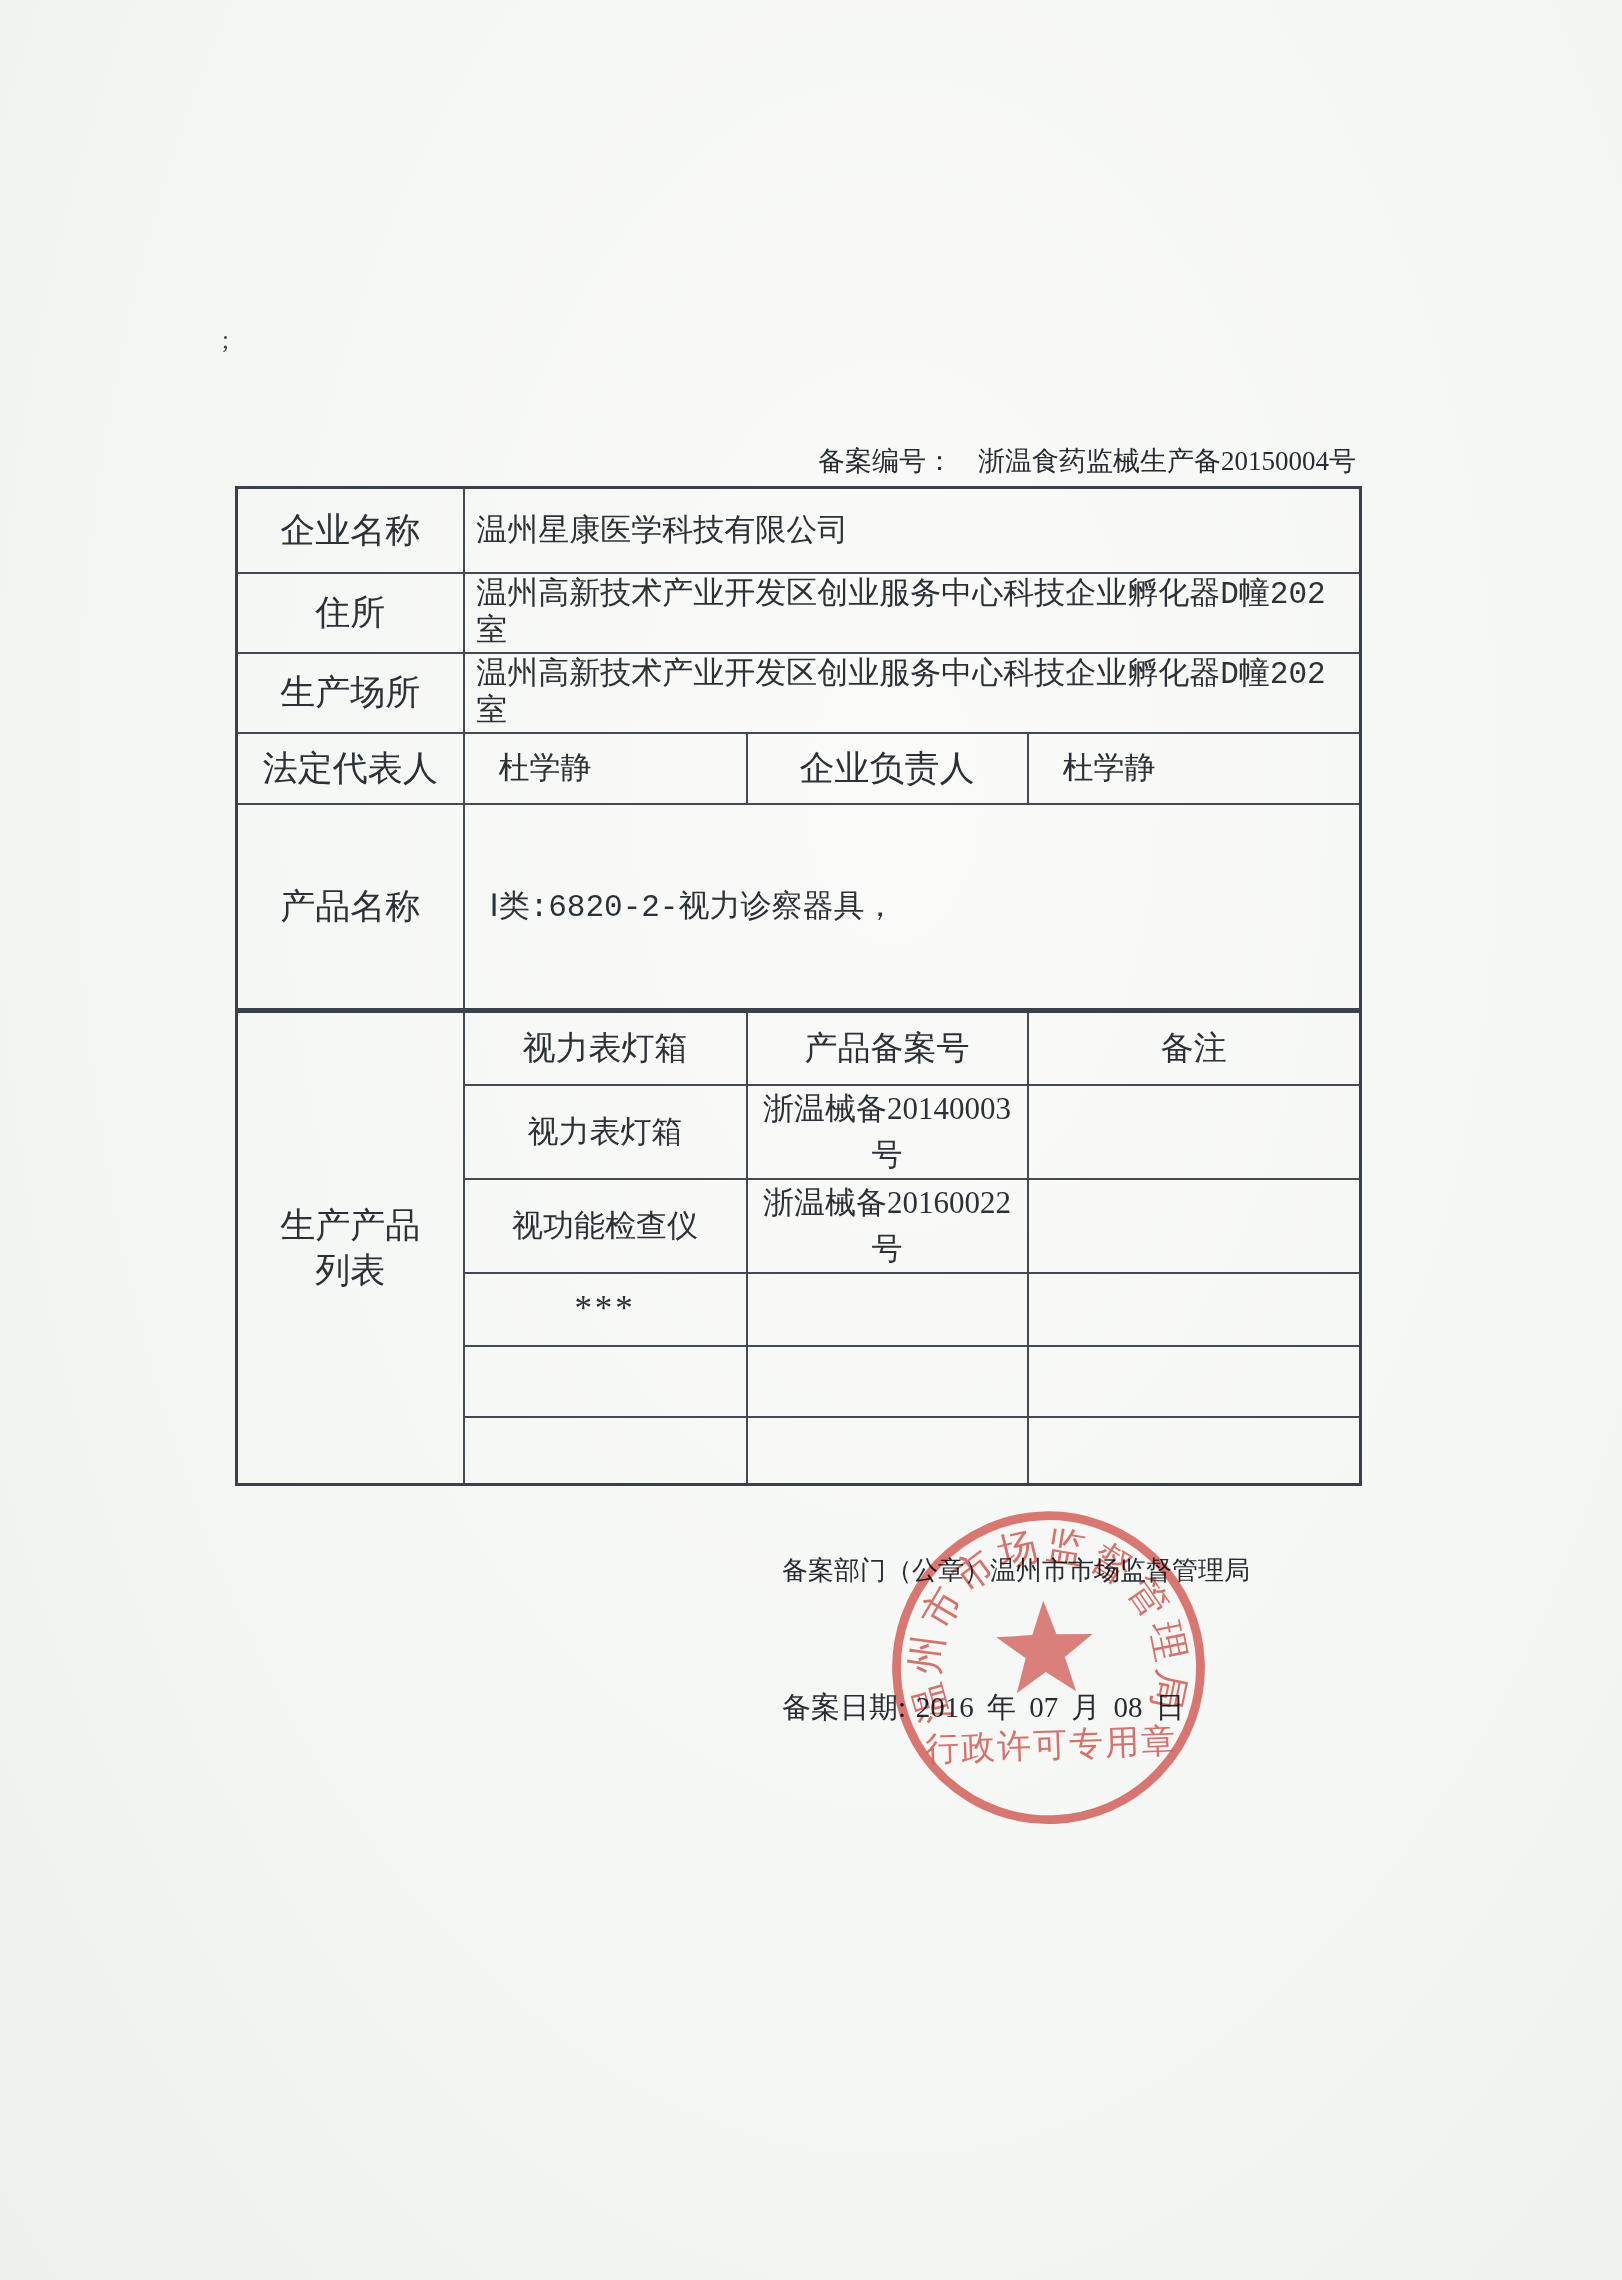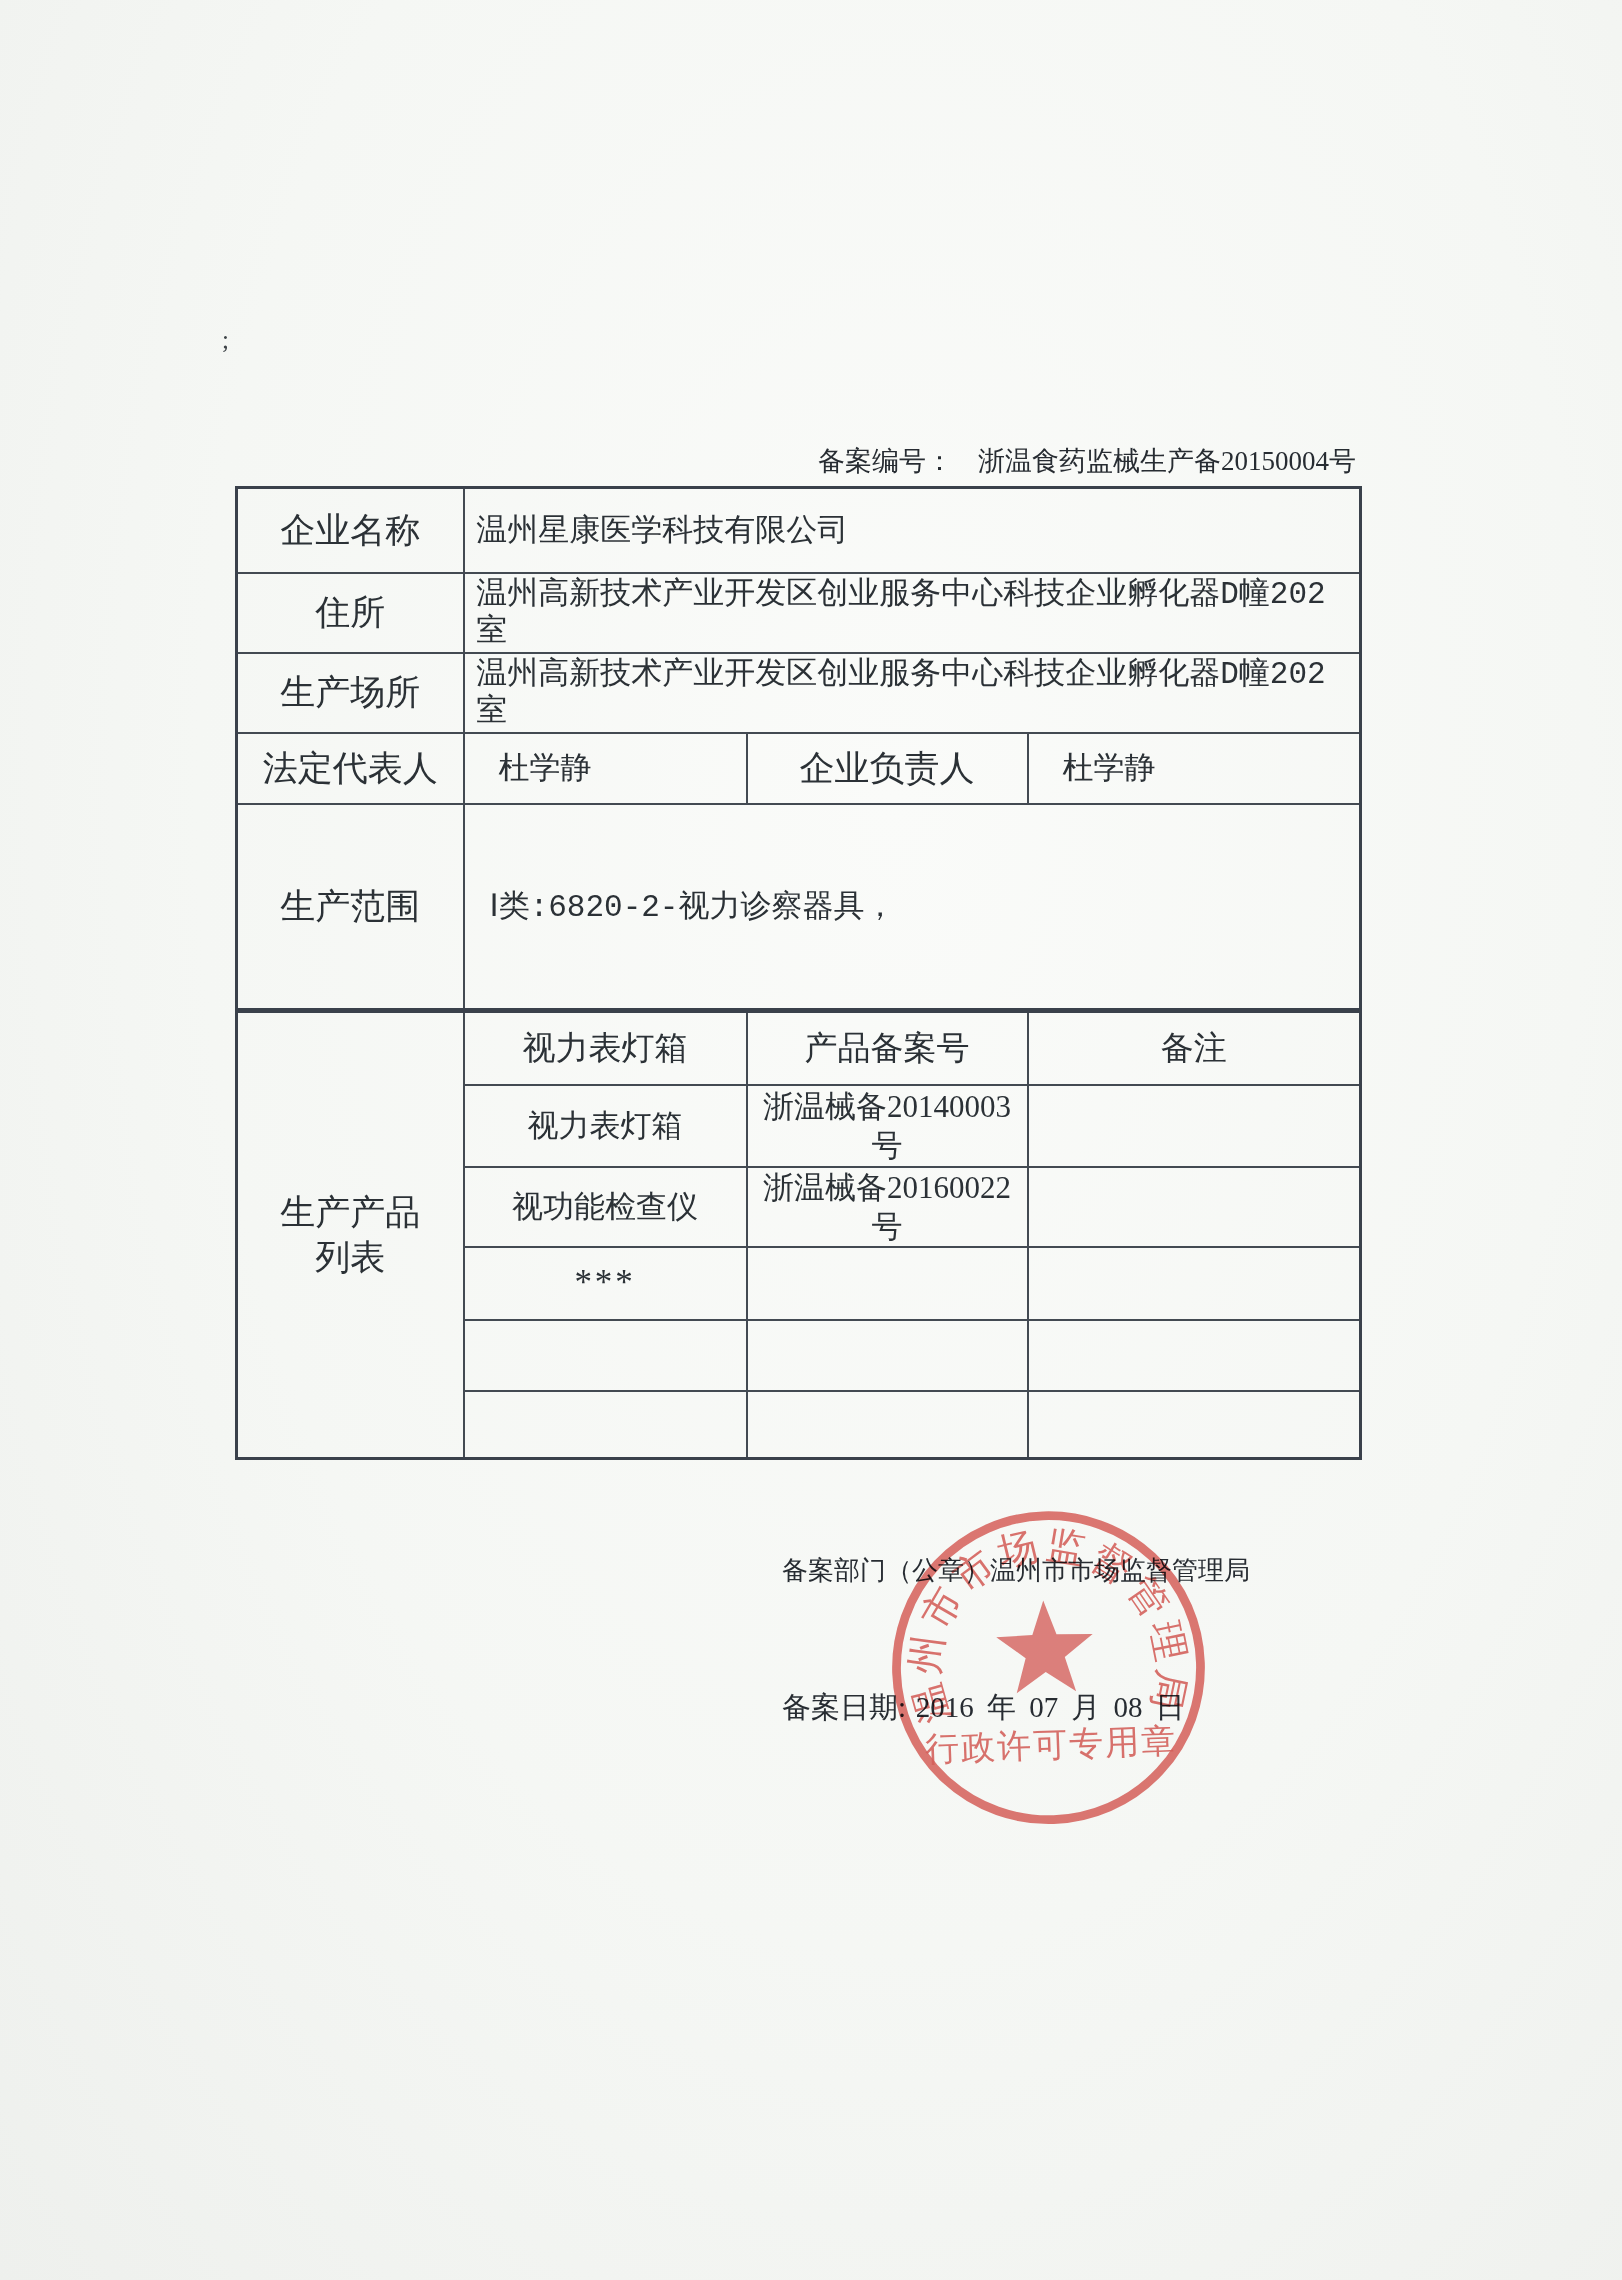--- a/index.html
+++ b/index.html
@@ -52,21 +52,21 @@
   tr.p4{height:71px}
   tr.p5{height:68px}
   tr.p0 td{border-top:5.9px solid #3a414b;}
   .lbl{text-align:center;font-size:35px;color:#2b3136;}
   .val{font-size:31px;padding:2px 11.7px;font-family:Liberation Mono, monospace;}
   .addr{line-height:37px;}
   .val-pad{padding-left:34px;}
   .range-val{padding-left:25px;font-size:31px;}
   .hdr{text-align:center;font-size:33px;}
   .name-cell{text-align:center;font-size:31px;}
-  .reg-cell{text-align:center;font-size:31px;line-height:39px;padding:0 9.8px;}
+  .reg-cell{text-align:center;font-size:31px;line-height:46px;padding:0 9.8px;}
   .note-cell{font-size:31px;}
   .stars{letter-spacing:2.9px;font-size:35px;}
   .sec-lbl span{display:inline-block;width:148px;line-height:45px;font-size:35px;}
   .footer-dept{
     position:absolute;left:782px;top:1553px;
     font-size:26px;color:#272c32;white-space:nowrap;
   }
   .footer-date{
     position:absolute;left:782px;top:1688px;
     font-size:29px;color:#272c32;white-space:nowrap;
@@ -109,21 +109,21 @@
         <td class="lbl">生产场所</td>
         <td class="val addr" colspan="3">温州高新技术产业开发区创业服务中心科技企业孵化器D幢202室</td>
       </tr>
       <tr class="r4">
         <td class="lbl">法定代表人</td>
         <td class="val val-pad">杜学静</td>
         <td class="lbl">企业负责人</td>
         <td class="val val-pad">杜学静</td>
       </tr>
       <tr class="r5">
-        <td class="lbl">生产范围</td>
+        <td class="lbl">产品名称</td>
         <td class="val range-val" colspan="3">Ⅰ类:6820-2-视力诊察器具，</td>
       </tr>
       <tr class="p0">
         <td class="lbl sec-lbl" rowspan="6">
           <span>生产产品列表</span>
         </td>
         <td class="hdr">视力表灯箱</td>
         <td class="hdr">产品备案号</td>
         <td class="hdr">备注</td>
       </tr>

